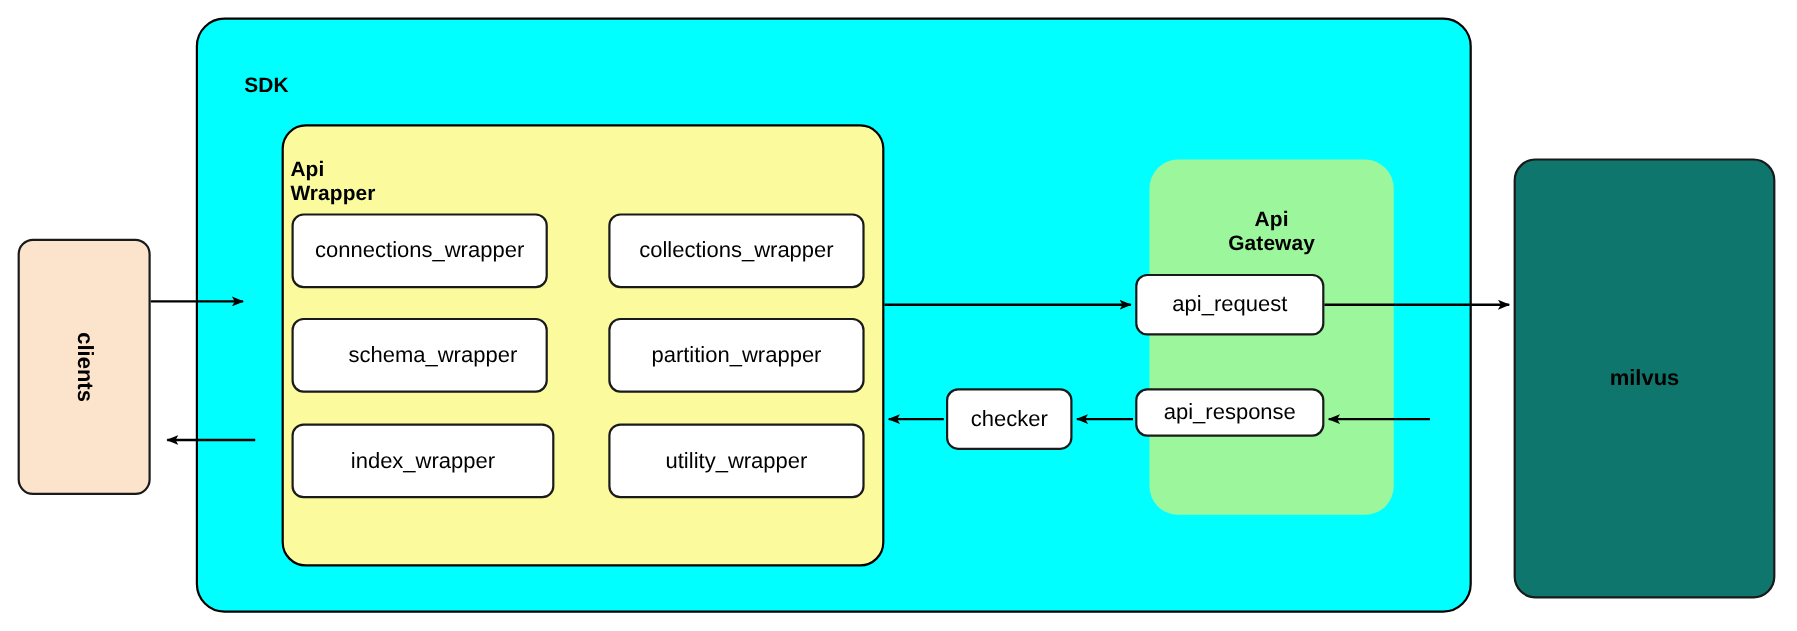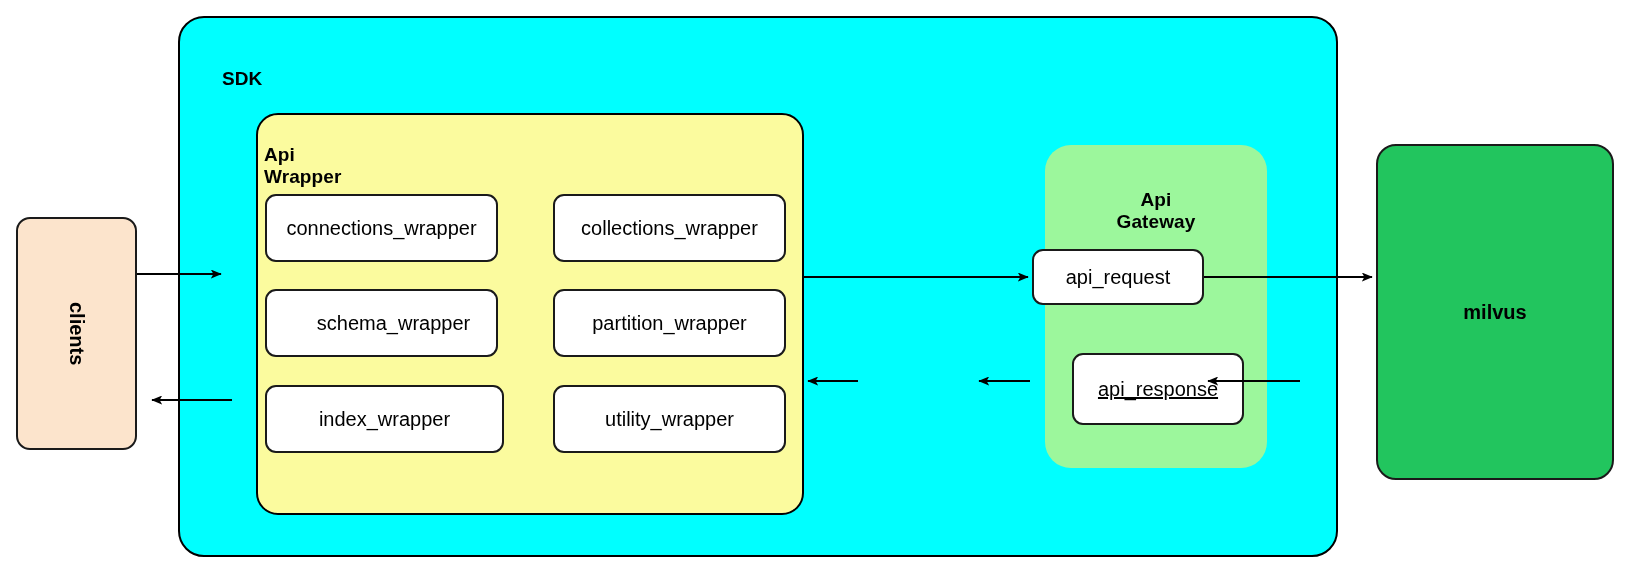--- a/index.html
+++ b/index.html
@@ -113,41 +113,41 @@
     font-size: 20px;
     writing-mode: vertical-rl;
     text-orientation: mixed;
     white-space: nowrap;
   }
 
   #milvus-box {
     left: 1376px;
     top: 144px;
     width: 238px;
-    height: 336px;
-    background: #22c55e;
+    height: 400px;
+    background: #0f766e;
     border: 2px solid #1a1a1a;
     border-radius: 20px;
   }
   #milvus-label {
     font-weight: bold;
     font-size: 20px;
   }
 
   
   #connections-wrapper { left: 265px; top: 194px;  width: 233px; height: 68px; }
   #schema-wrapper      { left: 265px; top: 289px;  width: 233px; height: 68px; padding-left: 24px; }
   #index-wrapper       { left: 265px; top: 385px;  width: 239px; height: 68px; }
   #collections-wrapper { left: 553px; top: 194px;  width: 233px; height: 68px; }
   #partition-wrapper   { left: 553px; top: 289px;  width: 233px; height: 68px; }
   #utility-wrapper     { left: 553px; top: 385px;  width: 233px; height: 68px; }
 
   #checker-box   { left: 860px;  top: 353px; width: 115px; height: 56px; }
   #api-request   { left: 1032px; top: 249px; width: 172px; height: 56px; }
-  #api-response  { left: 1072px; top: 353px; width: 172px; height: 72px; text-decoration: underline; }
+  #api-response  { left: 1032px; top: 353px; width: 172px; height: 44px; }
 
   
   #arrow-layer {
     position: absolute;
     left: 0;
     top: 0;
     width: 1634px;
     height: 574px;
     pointer-events: none;
   }
@@ -180,20 +180,23 @@
   <div class="leaf" id="partition-wrapper">
     <span>partition_wrapper</span>
   </div>
   <div class="leaf" id="index-wrapper">
     <span>index_wrapper</span>
   </div>
   <div class="leaf" id="utility-wrapper">
     <span>utility_wrapper</span>
   </div>
 
+  <div class="leaf" id="checker-box">
+    <span>checker</span>
+  </div>
 
   <div class="leaf" id="api-request">
     <span>api_request</span>
   </div>
   <div class="leaf" id="api-response">
     <span>api_response</span>
   </div>
 
   <div class="node" id="clients-box">
     <span id="clients-label">clients</span>

